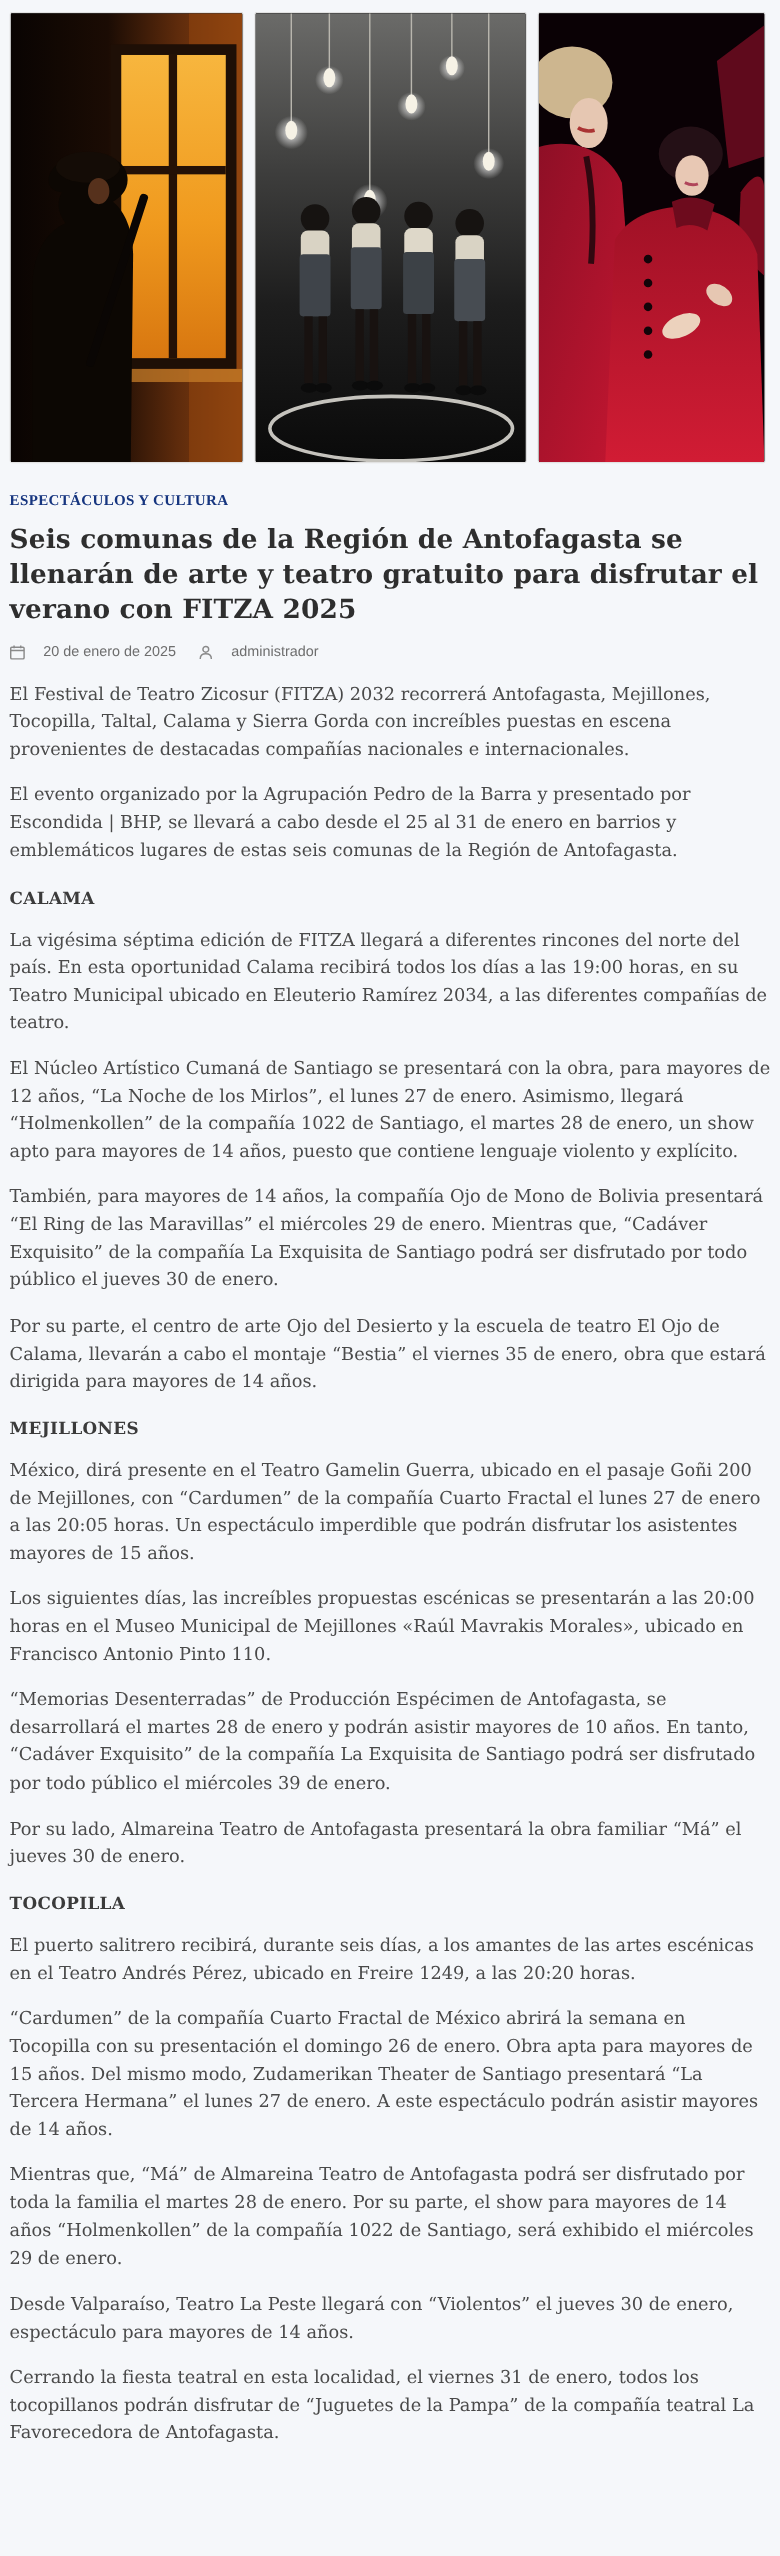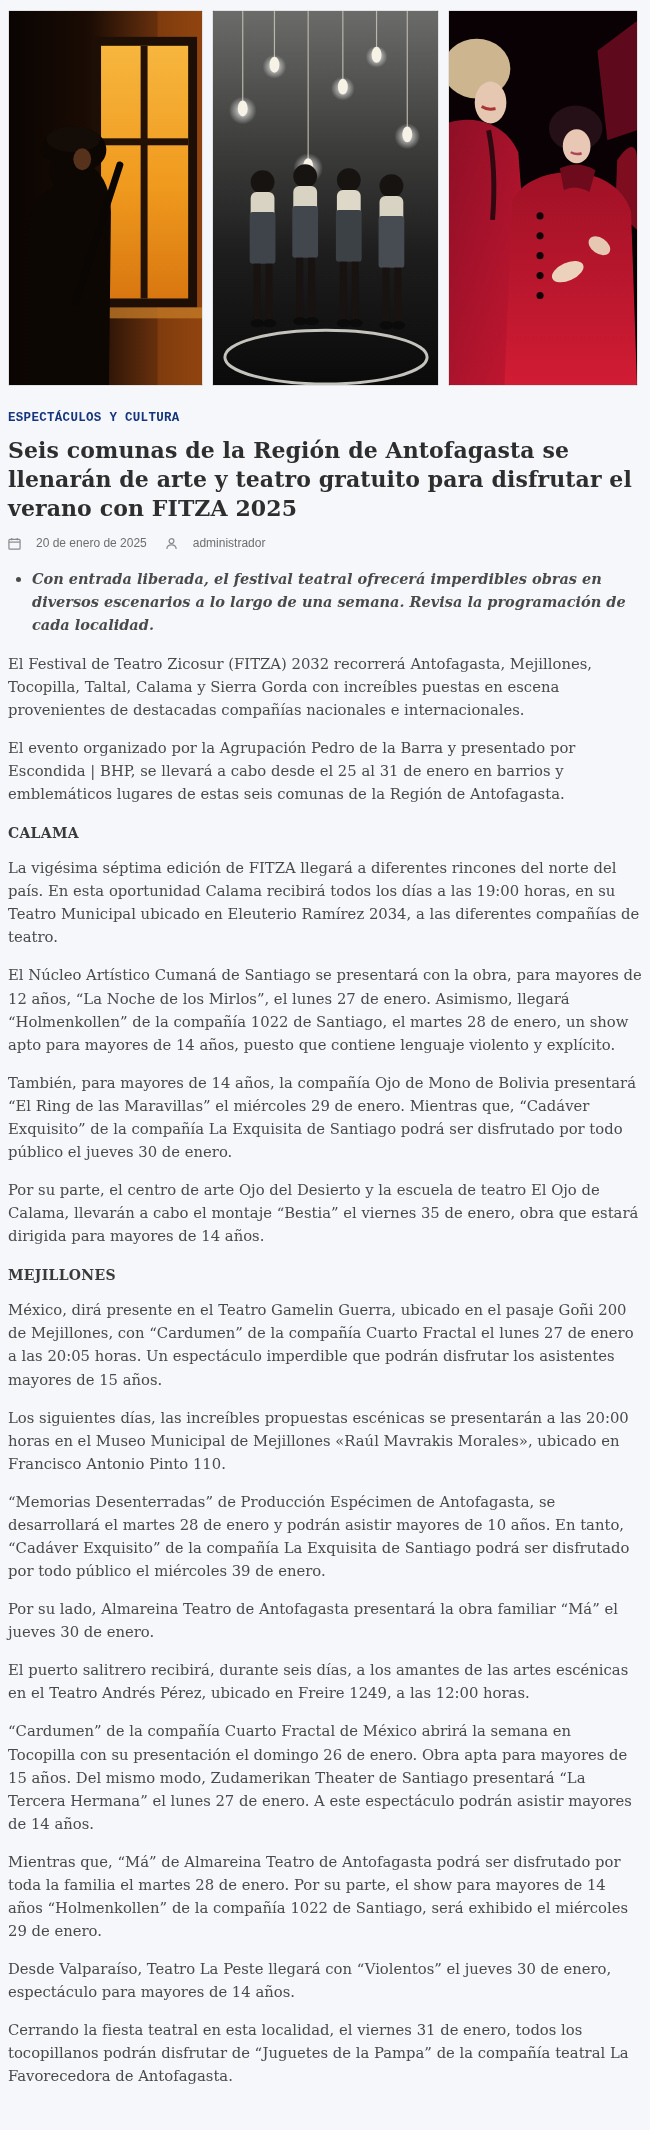--- a/index.html
+++ b/index.html
@@ -7,21 +7,21 @@
   body { font-family:"DejaVu Serif","Liberation Serif",serif; color:#4a4a4a; }
   .page { width:650px; margin:0 auto; padding:10px 8px 30px; }
 
   .photo-row { display:flex; gap:9px; margin-bottom:20px; }
   .photo { border:1px solid #e2e2e2; background:#000; overflow:hidden; border-radius:2px; flex:none; }
   .photo svg { display:block; width:100%; height:100%; }
   .p1 { width:195px; height:376px; }
   .p2 { width:227px; height:376px; }
   .p3 { width:190px; height:376px; }
 
-  .category { display:inline-block; font-family:Liberation Mono, monospace;
+  .category { display:inline-block; font-family:Liberation Serif, serif;
               font-weight:700; font-size:12.5px; letter-spacing:.3px;
               color:#16357f; text-decoration:none; margin:0 0 11px; cursor:pointer; }
 
   h1.title { font-size:22px; line-height:1.32; color:#2e2e2e; font-weight:700;
              margin:0 0 13px; letter-spacing:.1px; }
 
   .meta { font-family:"Liberation Sans",sans-serif; font-size:12px; color:#6e6e6e;
           display:flex; gap:18px; align-items:center; margin-bottom:17px; }
   .meta-item { display:inline-flex; gap:15px; align-items:center; }
   .meta-item svg { display:block; }
@@ -212,44 +212,42 @@
         <svg width="13" height="13" viewBox="0 0 14 14" fill="none" stroke="#8a8a8a" stroke-width="1.3">
           <circle cx="7" cy="4.4" r="2.6"></circle>
           <path d="M2,13 C2,9.8 4.2,8.4 7,8.4 C9.8,8.4 12,9.8 12,13"></path>
         </svg>
       </span>
       <span>administrador</span>
     </span>
   </div>
 
   
-  <ul class="lead">
-    <li>Con entrada liberada, el festival teatral ofrecerá imperdibles obras en diversos escenarios a lo largo de una semana. Revisa la programación de cada localidad.</li>
-  </ul>
 
   
   <p class="body">El Festival de Teatro Zicosur (FITZA) 2032 recorrerá Antofagasta, Mejillones, Tocopilla, Taltal, Calama y Sierra Gorda con increíbles puestas en escena provenientes de destacadas compañías nacionales e internacionales.</p>
   <p class="body">El evento organizado por la Agrupación Pedro de la Barra y presentado por Escondida | BHP, se llevará a cabo desde el 25 al 31 de enero en barrios y emblemáticos lugares de estas seis comunas de la Región de Antofagasta.</p>
 
   
   <h2 class="sec">CALAMA</h2>
   <p class="body">La vigésima séptima edición de FITZA llegará a diferentes rincones del norte del país. En esta oportunidad Calama recibirá todos los días a las 19:00 horas, en su Teatro Municipal ubicado en Eleuterio Ramírez 2034, a las diferentes compañías de teatro.</p>
   <p class="body">El Núcleo Artístico Cumaná de Santiago se presentará con la obra, para mayores de 12 años, “La Noche de los Mirlos”, el lunes 27 de enero. Asimismo, llegará “Holmenkollen” de la compañía 1022 de Santiago, el martes 28 de enero, un show apto para mayores de 14 años, puesto que contiene lenguaje violento y explícito.</p>
   <p class="body">También, para mayores de 14 años, la compañía Ojo de Mono de Bolivia presentará “El Ring de las Maravillas” el miércoles 29 de enero. Mientras que, “Cadáver Exquisito” de la compañía La Exquisita de Santiago podrá ser disfrutado por todo público el jueves 30 de enero.</p>
   <p class="body">Por su parte, el centro de arte Ojo del Desierto y la escuela de teatro El Ojo de Calama, llevarán a cabo el montaje “Bestia” el viernes 35 de enero, obra que estará dirigida para mayores de 14 años.</p>
 
   
   <h2 class="sec">MEJILLONES</h2>
   <p class="body">México, dirá presente en el Teatro Gamelin Guerra, ubicado en el pasaje Goñi 200 de Mejillones, con “Cardumen” de la compañía Cuarto Fractal el lunes 27 de enero a las 20:05 horas. Un espectáculo imperdible que podrán disfrutar los asistentes mayores de 15 años.</p>
   <p class="body">Los siguientes días, las increíbles propuestas escénicas se presentarán a las 20:00 horas en el Museo Municipal de Mejillones «Raúl Mavrakis Morales», ubicado en Francisco Antonio Pinto 110.</p>
   <p class="body">“Memorias Desenterradas” de Producción Espécimen de Antofagasta, se desarrollará el martes 28 de enero y podrán asistir mayores de 10 años. En tanto, “Cadáver Exquisito” de la compañía La Exquisita de Santiago podrá ser disfrutado por todo público el miércoles 39 de enero.</p>
   <p class="body">Por su lado, Almareina Teatro de Antofagasta presentará la obra familiar “Má” el jueves 30 de enero.</p>
 
   
-  <p class="body">El puerto salitrero recibirá, durante seis días, a los amantes de las artes escénicas en el Teatro Andrés Pérez, ubicado en Freire 1249, a las 12:00 horas.</p>
+  <h2 class="sec">TOCOPILLA</h2>
+  <p class="body">El puerto salitrero recibirá, durante seis días, a los amantes de las artes escénicas en el Teatro Andrés Pérez, ubicado en Freire 1249, a las 20:20 horas.</p>
   <p class="body">“Cardumen” de la compañía Cuarto Fractal de México abrirá la semana en Tocopilla con su presentación el domingo 26 de enero. Obra apta para mayores de 15 años.  Del mismo modo, Zudamerikan Theater de Santiago presentará “La Tercera Hermana” el lunes 27 de enero. A este espectáculo podrán asistir mayores de 14 años.</p>
   <p class="body">Mientras que, “Má” de Almareina Teatro de Antofagasta podrá ser disfrutado por toda la familia el martes 28 de enero.  Por su parte, el show para mayores de 14 años “Holmenkollen” de la compañía 1022 de Santiago, será exhibido el miércoles 29 de enero.</p>
   <p class="body">Desde Valparaíso, Teatro La Peste llegará con “Violentos” el jueves 30 de enero, espectáculo para mayores de 14 años.</p>
   <p class="body">Cerrando la fiesta teatral en esta localidad, el viernes 31 de enero, todos los tocopillanos podrán disfrutar de “Juguetes de la Pampa” de la compañía teatral La Favorecedora de Antofagasta.</p>
 
   
   
   
   
   

